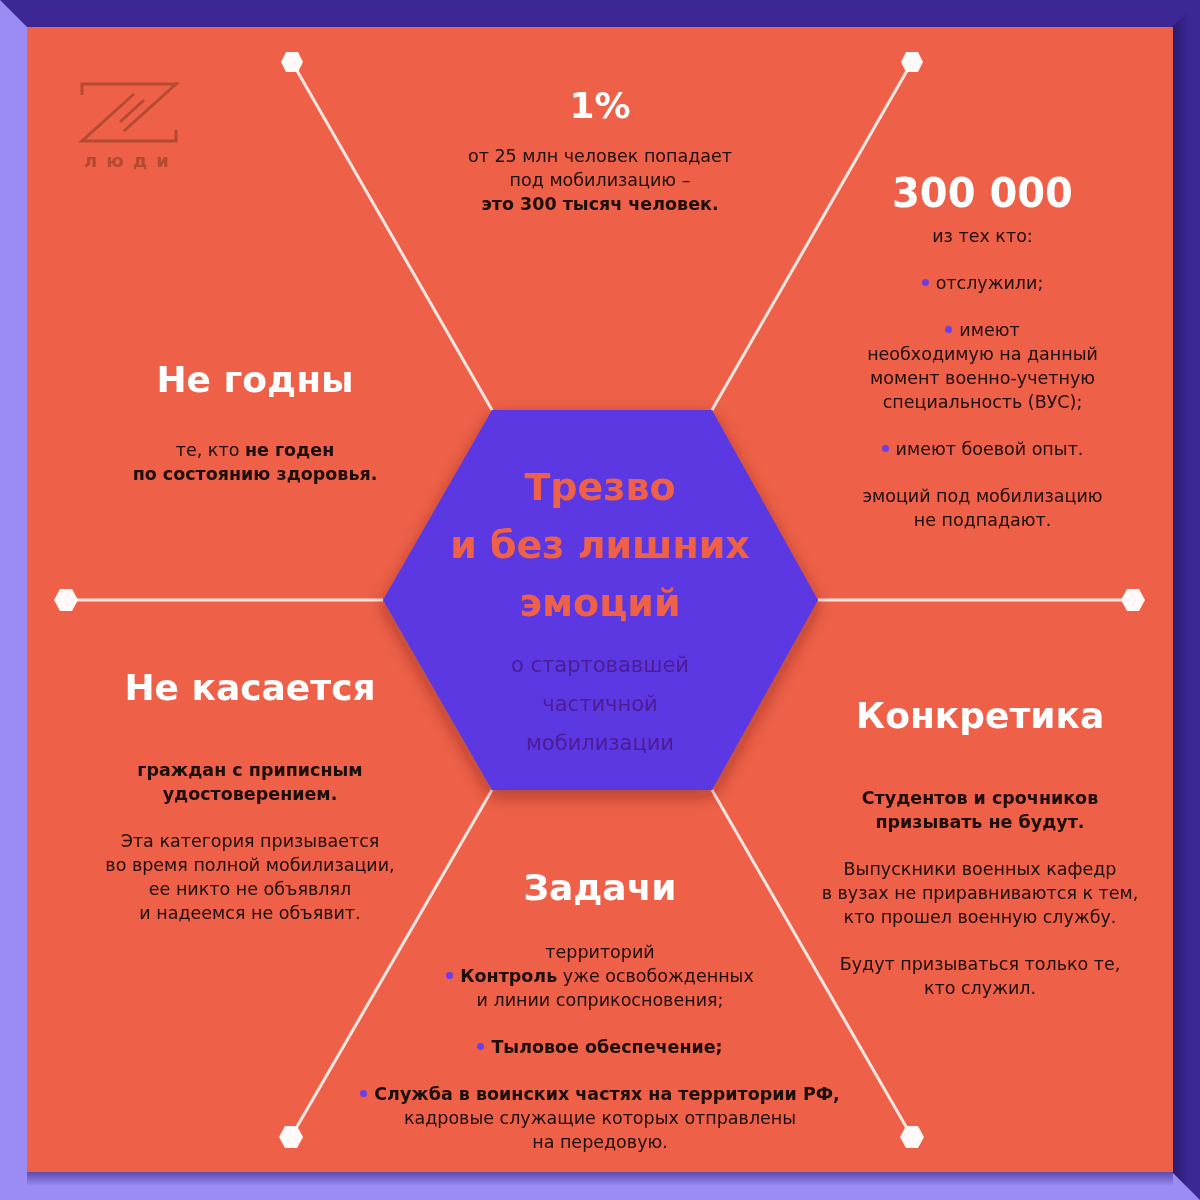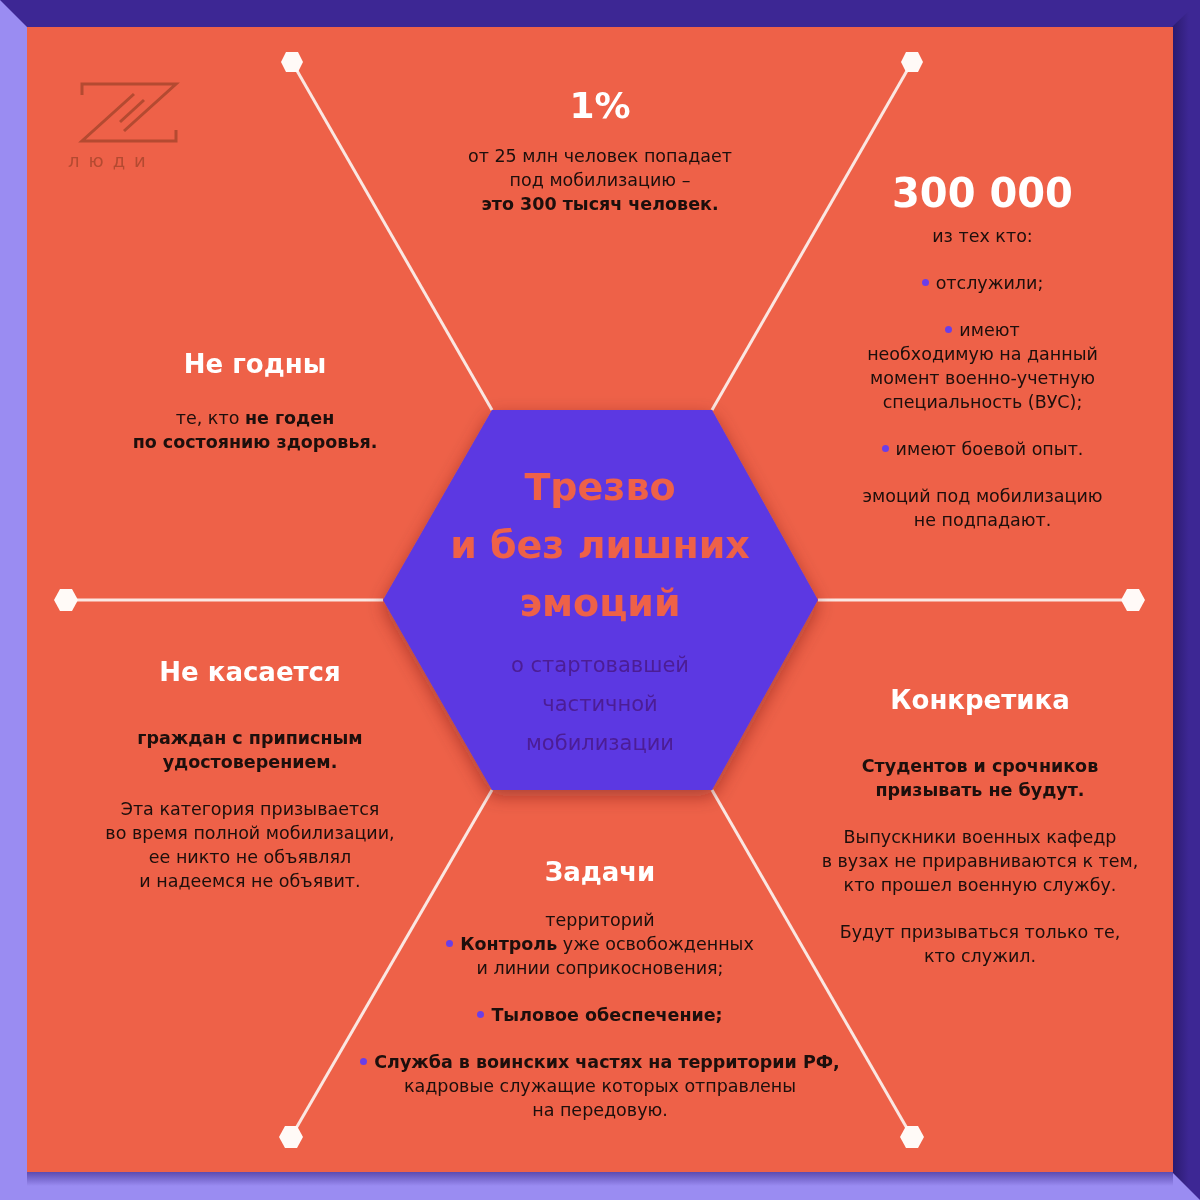--- a/index.html
+++ b/index.html
@@ -2,24 +2,24 @@
 <html><head>
 <meta charset="utf-8">
 <style>
   html,body{margin:0;padding:0;}
   body{width:1200px;height:1200px;position:relative;overflow:hidden;background:#9a8cf2;font-family:"DejaVu Sans","Liberation Sans",sans-serif;}
   .frame-top{position:absolute;left:0;top:0;width:1200px;height:27px;background:#3d2794;clip-path:polygon(0 0,1200px 0,1200px 27px,27px 27px);}
   .frame-right{position:absolute;right:0;top:0;width:28px;height:1200px;background:linear-gradient(90deg,#2a1a6e,#3d2794 60%);clip-path:polygon(0 27px,28px 0,28px 1200px,0 1172px);}
   .frame-bottom-shadow{position:absolute;left:27px;top:1172px;width:1146px;height:14px;background:linear-gradient(180deg,#5c4bb0,rgba(154,140,242,0));}
   .card{position:absolute;left:27px;top:27px;width:1146px;height:1145px;background:#ee6148;overflow:hidden;}
   svg.lines{position:absolute;left:0;top:0;width:1200px;height:1200px;}
-  .logo-text{position:absolute;left:68px;top:150px;width:100px;font-size:18px;letter-spacing:9px;color:#b44a31;font-family:"DejaVu Sans",sans-serif;font-weight:400;}
+  .logo-text{position:absolute;left:84px;top:150px;width:100px;font-size:18px;letter-spacing:9px;color:#b44a31;font-family:"DejaVu Sans",sans-serif;font-weight:700;}
   .block{position:absolute;text-align:center;color:#1d0f0c;font-size:17.5px;line-height:24px;}
   .block b{font-weight:bold;}
-  .h-big{color:#fff;font-weight:bold;font-size:26px;line-height:44px;margin:0;}
+  .h-big{color:#fff;font-weight:bold;font-size:36px;line-height:44px;margin:16px;}
   .h-stat{color:#fff;font-weight:bold;font-size:40px;line-height:46px;margin:0;}
   .p{margin:0;}
   .gap{height:23px;}
   .dot{display:inline-block;width:7px;height:7px;border-radius:50%;background:#6a3ee8;vertical-align:middle;margin-right:7px;position:relative;top:-2px;}
   .center-text{position:absolute;left:410px;top:458px;width:380px;text-align:center;}
   .center-title{color:#ee6148;font-weight:bold;font-size:38px;line-height:58px;margin:0;text-align:center;}
   .center-sub{color:#4c1d95;font-size:21px;line-height:39px;margin-top:14px;}
 </style>
 </head>
 <body>

